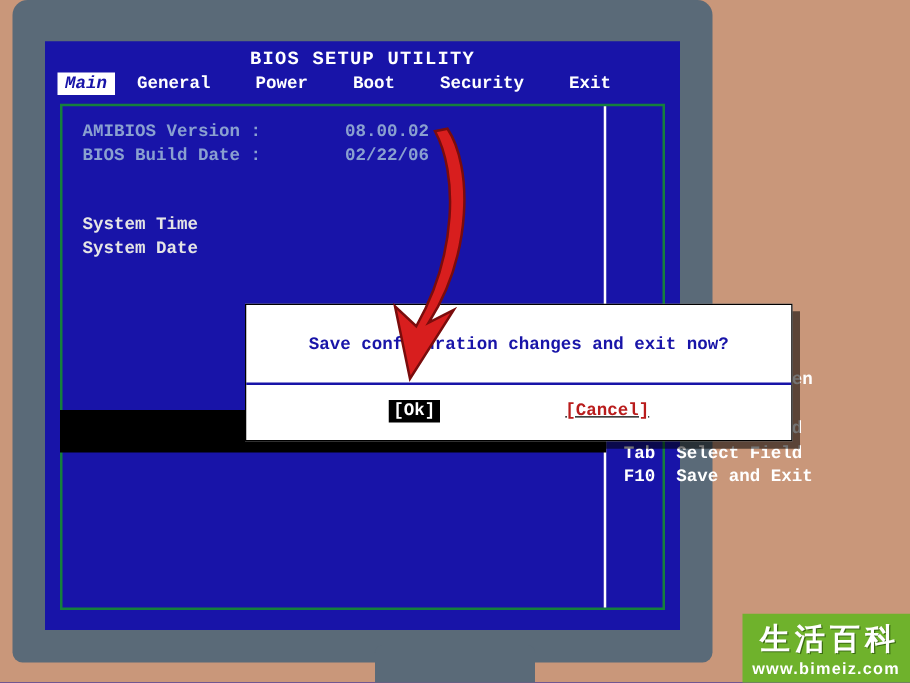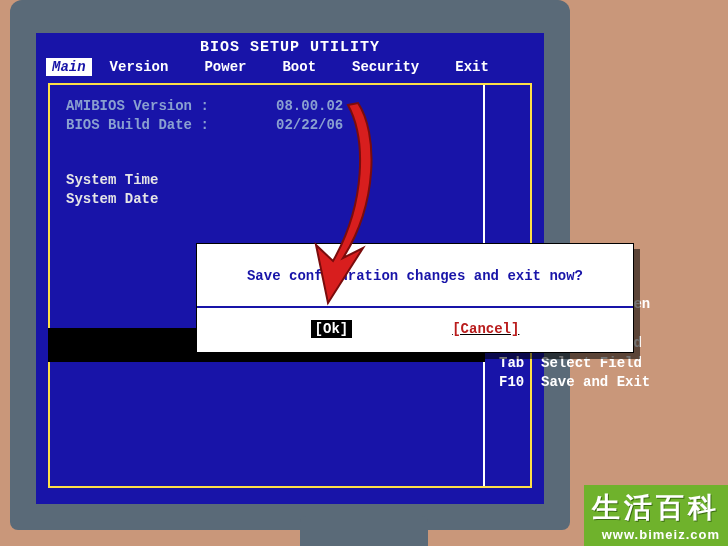--- a/index.html
+++ b/index.html
@@ -51,21 +51,21 @@
     color: #1814a8;
     padding: 1px 6px;
     font-style: italic;
   }
   .content-area {
     position: absolute;
     left: 12px;
     right: 12px;
     top: 50px;
     bottom: 16px;
-    border: 2px solid #fde047;
+    border: 2px solid #15803d;
   }
   .main-panel {
     position: absolute;
     left: 0;
     top: 0;
     bottom: 0;
     width: 435px;
     border-right: 2px solid #fff;
     padding: 12px 16px;
     color: #8aa0d0;
@@ -139,21 +139,21 @@
     position: absolute;
     right: 0;
     bottom: 0;
     background: #6fb22c;
     padding: 4px 8px;
     text-align: right;
     font-family: sans-serif;
   }
   .watermark .wm-top {
     color: #fff;
-    font-size: 28px;
+    font-size: 24px;
     font-weight: bold;
     letter-spacing: 4px;
     text-shadow: 1px 1px 0 #3a6b12;
   }
   .watermark .wm-bot {
     color: #fff;
     font-size: 13px;
     letter-spacing: 1px;
   }
   .monitor-stand {
@@ -169,21 +169,21 @@
 </head>
 <body>
 
 <div class="monitor">
   <div class="screen">
 
     <div class="title-bar">BIOS SETUP UTILITY</div>
 
     <div class="menu-bar">
       <span class="menu-item active">Main</span>
-      <span class="menu-item">Version</span>
+      <span class="menu-item">General</span>
       <span class="menu-item">Power</span>
       <span class="menu-item">Boot</span>
       <span class="menu-item">Security</span>
       <span class="menu-item">Exit</span>
     </div>
 
     <div class="content-area">
       <div class="main-panel">
         <div class="info-row"><span>AMIBIOS Version :</span>        <span>08.00.02</span></div>
         <div class="info-row"><span>BIOS Build Date :</span>        <span>02/22/06</span></div>

